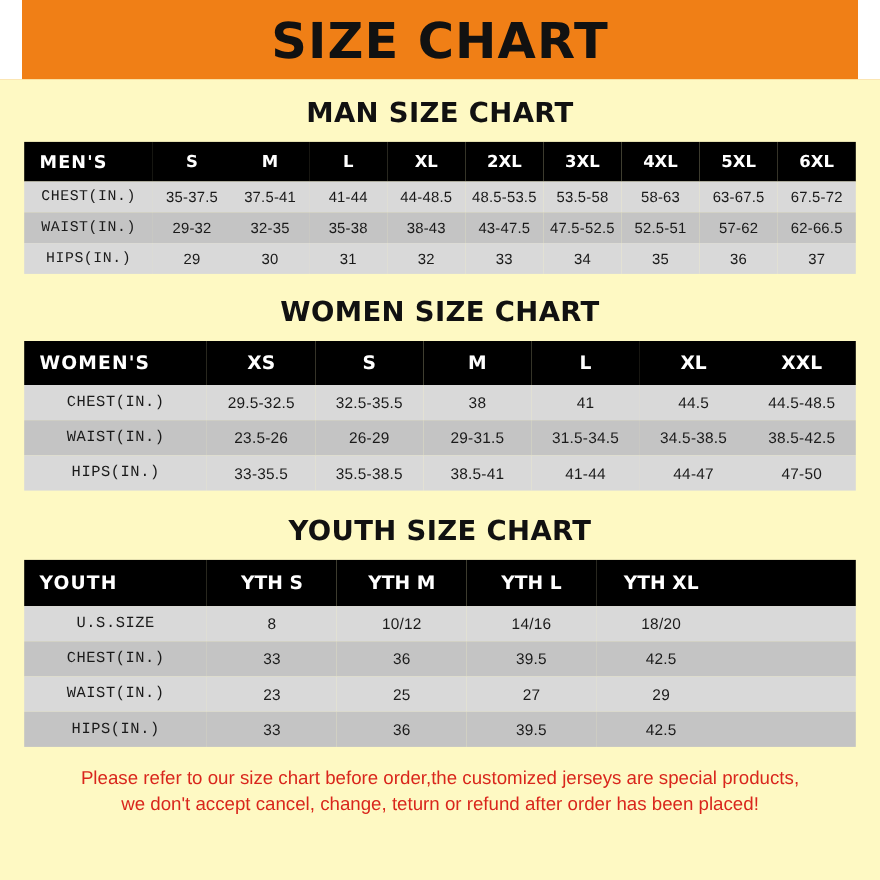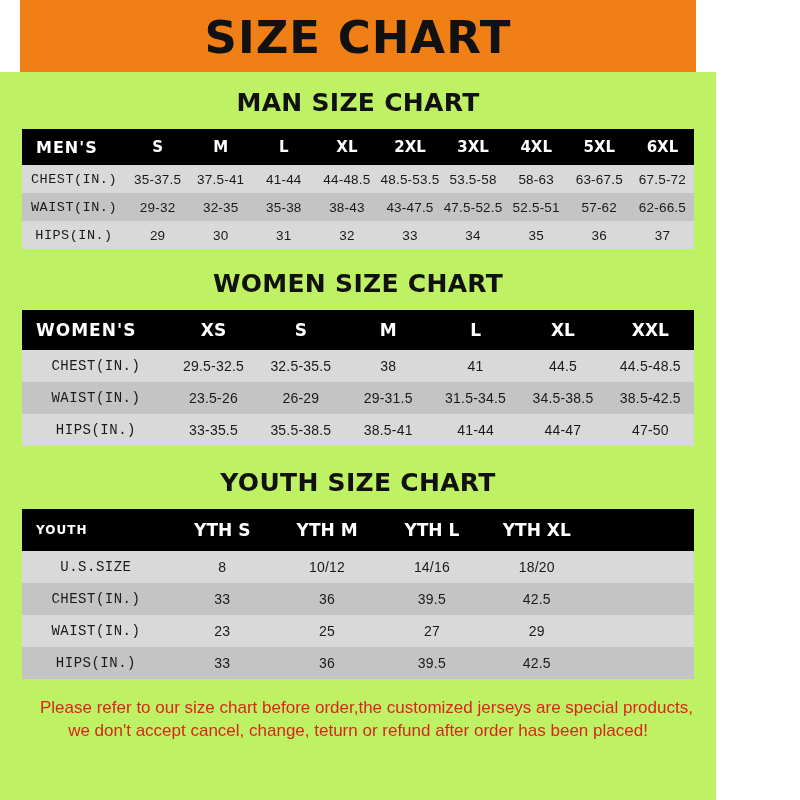--- a/index.html
+++ b/index.html
@@ -8,23 +8,23 @@
   }
   body {
     width: 800px;
     height: 800px;
     background: #ffffff;
     font-family: "Liberation Sans", sans-serif;
     overflow: hidden;
   }
   .page {
     position: relative;
-    width: 716px;
+    width: 800px;
     height: 800px;
-    background: #bef264;
+    background: #fef9c3;
     box-sizing: border-box;
   }
   
   .header-band {
     position: relative;
     height: 72px;
     background: #f07f16;
     display: flex;
     align-items: center;
     justify-content: center;
@@ -113,21 +113,21 @@
   .row-light { background: #d9d9d9; }
   .row-dark { background: #c4c4c4; }
 
   
   .women .size-table tbody td { height: 32px; font-size: 14px; }
   .women .size-table thead th { height: 40px; font-size: 17px; }
   .women .size-table thead th.rowlabel { font-size: 17px; }
 
   .youth .size-table tbody td { height: 32px; font-size: 14px; }
   .youth .size-table thead th { height: 42px; font-size: 17px; }
-  .youth .size-table thead th.rowlabel { font-size: 12px; }
+  .youth .size-table thead th.rowlabel { font-size: 17px; }
 
   .footer-note {
     margin: 18px 18px 0 18px;
     color: #d9261c;
     font-family: "Liberation Sans", sans-serif;
     font-size: 17px;
     line-height: 1.35;
     text-align: center;
   }
   .footer-note div { white-space: nowrap; }

